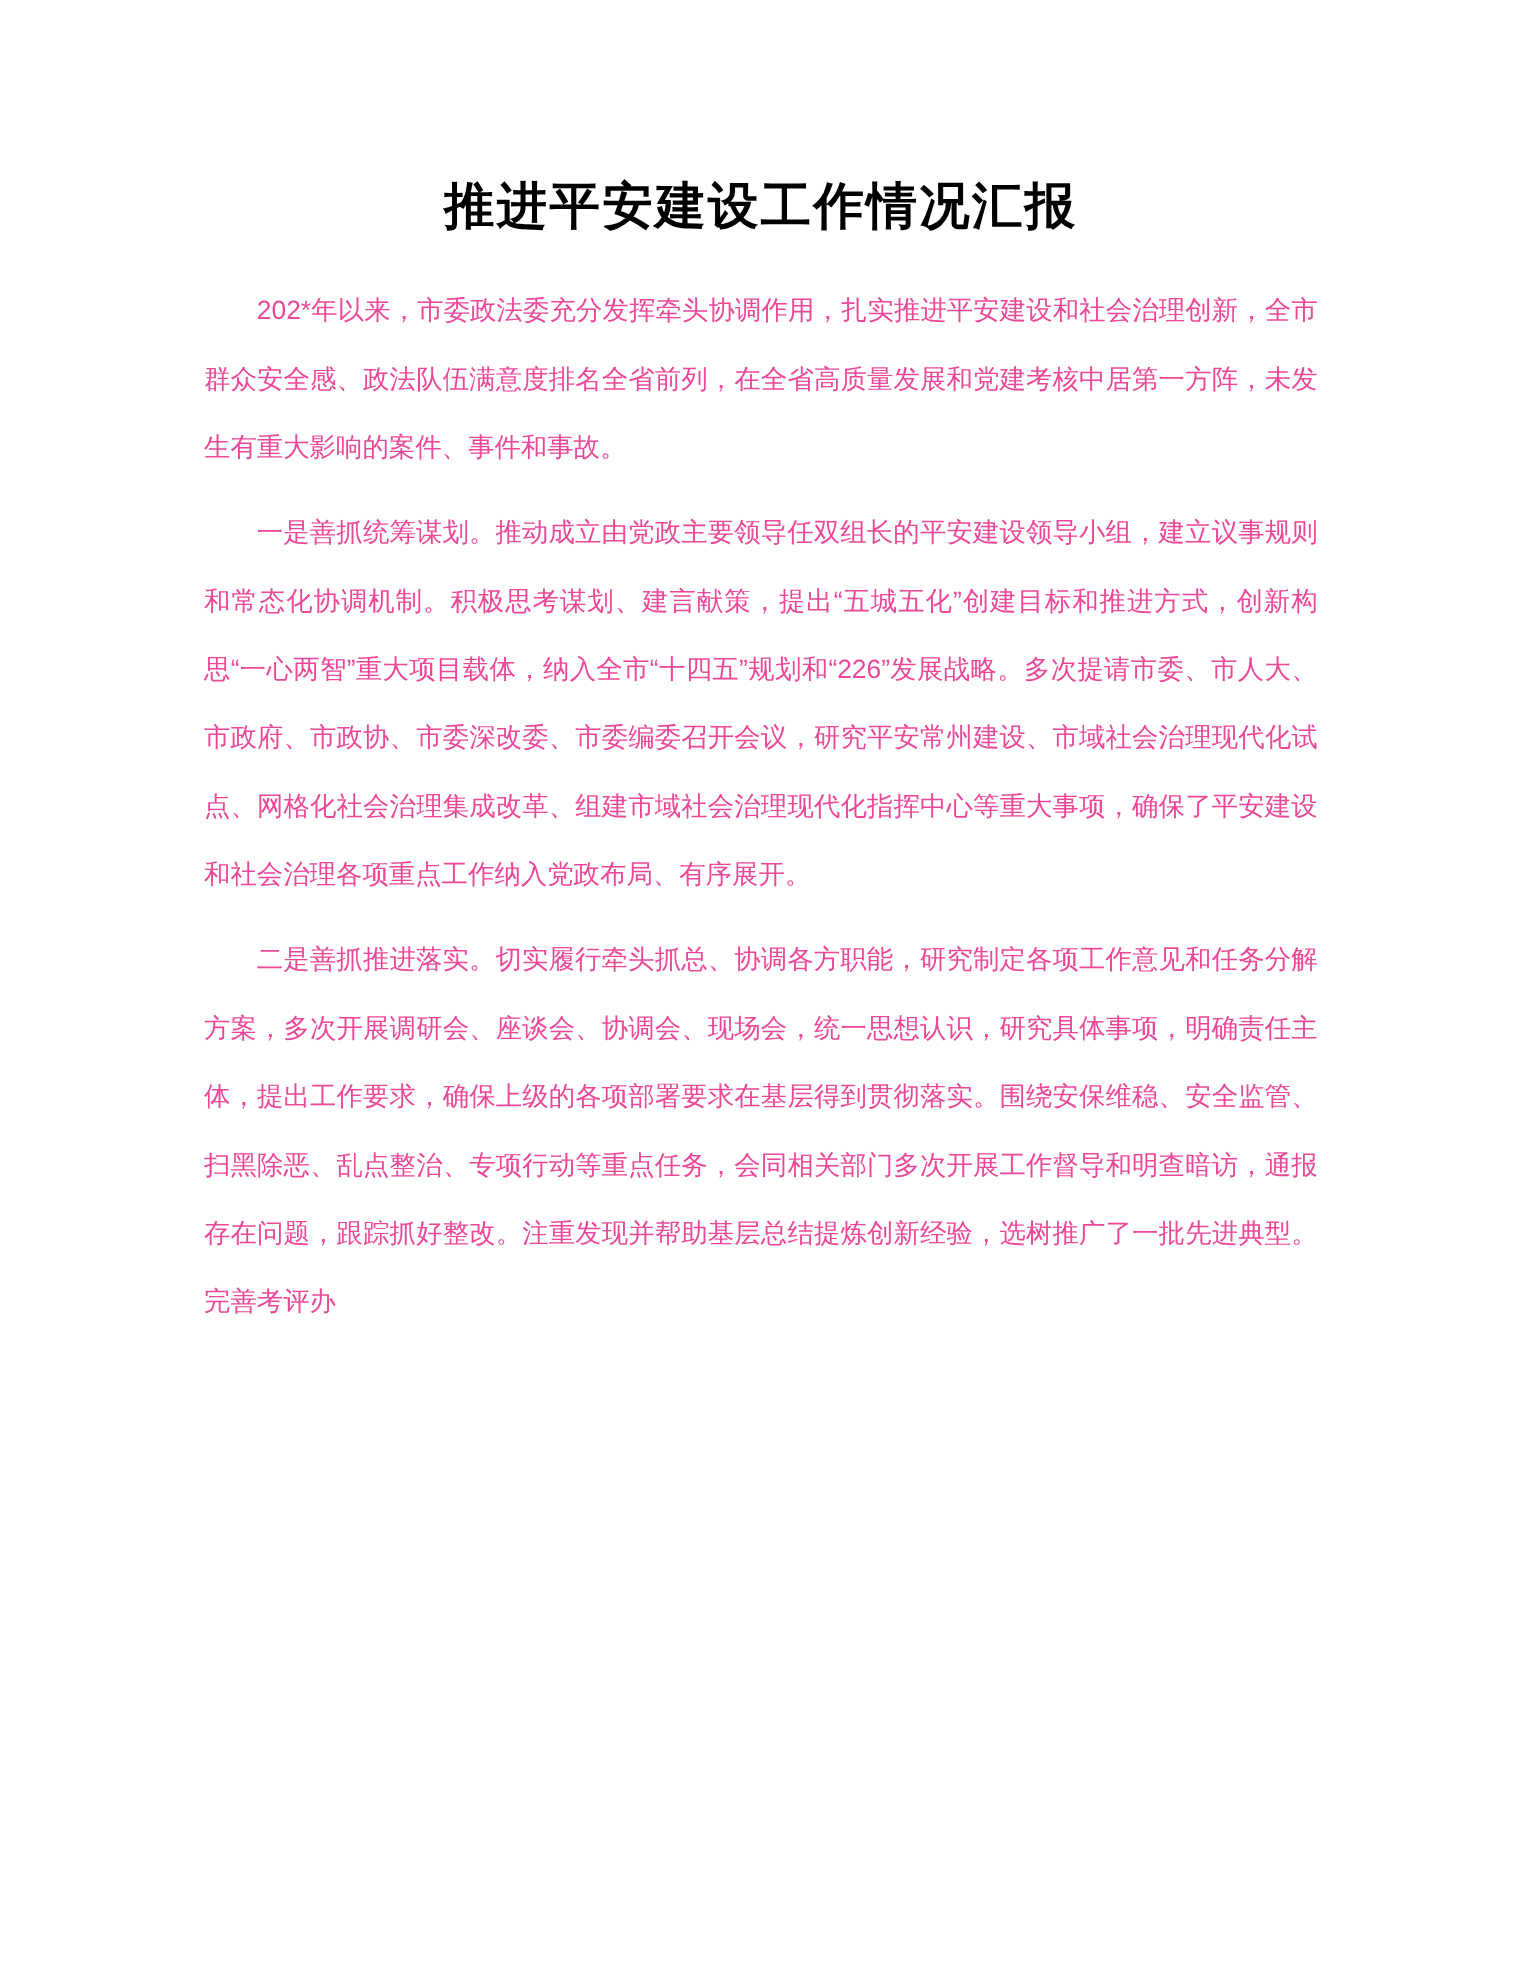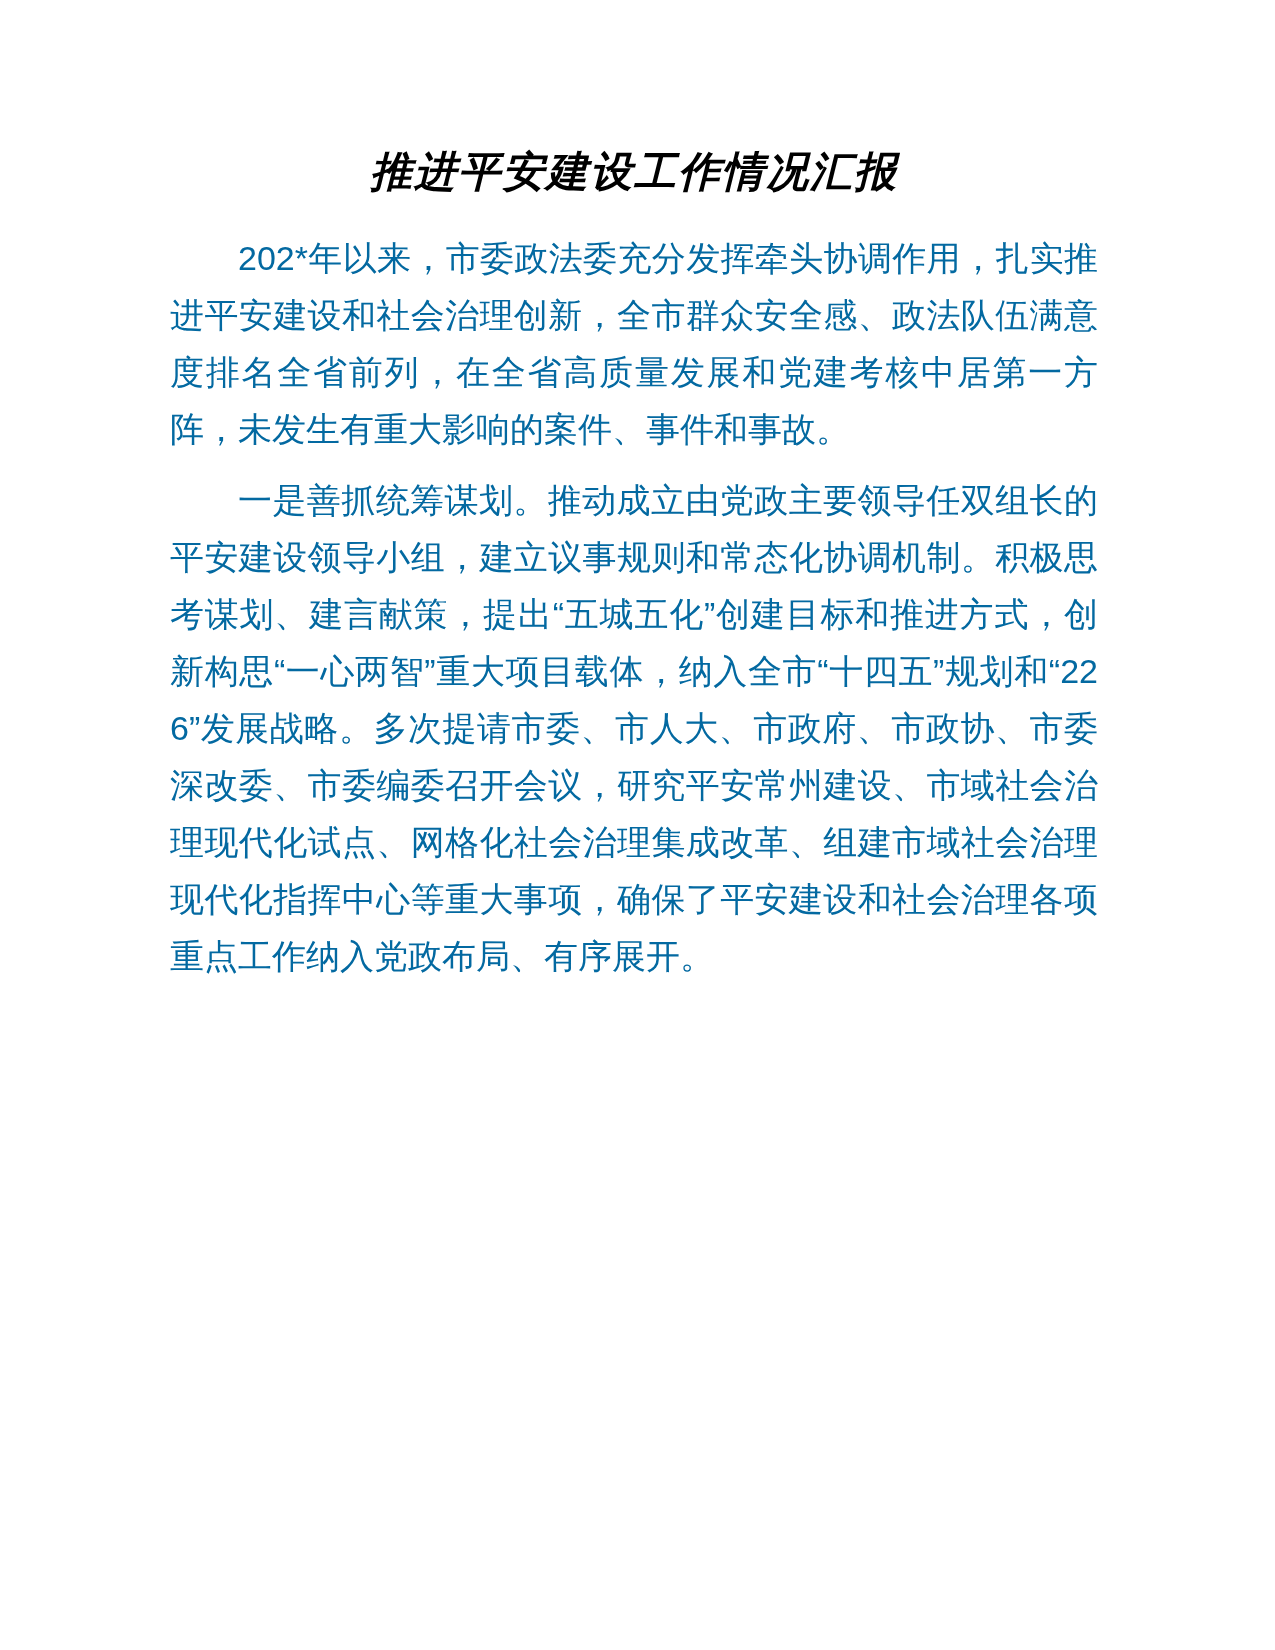--- a/index.html
+++ b/index.html
@@ -21,36 +21,36 @@
     }
     .doc-title {
       font-size: 42px;
       font-weight: bold;
       line-height: 48px;
       text-align: center;
       letter-spacing: 2px;
       margin: 0 0 34px 0;
       color: #000000;
       white-space: nowrap;
-      font-style: italic;
     }
     .doc-body p {
-      font-size: 34px;
+      font-size: 22px;
       line-height: 57px;
       text-align: justify;
       text-justify: inter-ideograph;
       text-indent: 2em;
       margin: 0 0 14px 0;
-      color: #0369a1;
+      color: #ec4899;
       word-break: break-all;
       overflow-wrap: break-word;
     }
   </style>
 </head>
 <body>
 
 <div class="page">
   <h1 class="doc-title">推进平安建设工作情况汇报</h1>
   <div class="doc-body">
     <p>202*年以来，市委政法委充分发挥牵头协调作用，扎实推进平安建设和社会治理创新，全市群众安全感、政法队伍满意度排名全省前列，在全省高质量发展和党建考核中居第一方阵，未发生有重大影响的案件、事件和事故。</p>
     <p>一是善抓统筹谋划。推动成立由党政主要领导任双组长的平安建设领导小组，建立议事规则和常态化协调机制。积极思考谋划、建言献策，提出“五城五化”创建目标和推进方式，创新构思“一心两智”重大项目载体，纳入全市“十四五”规划和“226”发展战略。多次提请市委、市人大、市政府、市政协、市委深改委、市委编委召开会议，研究平安常州建设、市域社会治理现代化试点、网格化社会治理集成改革、组建市域社会治理现代化指挥中心等重大事项，确保了平安建设和社会治理各项重点工作纳入党政布局、有序展开。</p>
+    <p>二是善抓推进落实。切实履行牵头抓总、协调各方职能，研究制定各项工作意见和任务分解方案，多次开展调研会、座谈会、协调会、现场会，统一思想认识，研究具体事项，明确责任主体，提出工作要求，确保上级的各项部署要求在基层得到贯彻落实。围绕安保维稳、安全监管、扫黑除恶、乱点整治、专项行动等重点任务，会同相关部门多次开展工作督导和明查暗访，通报存在问题，跟踪抓好整改。注重发现并帮助基层总结提炼创新经验，选树推广了一批先进典型。完善考评办</p>
   </div>
 </div>
 
 </body></html>

